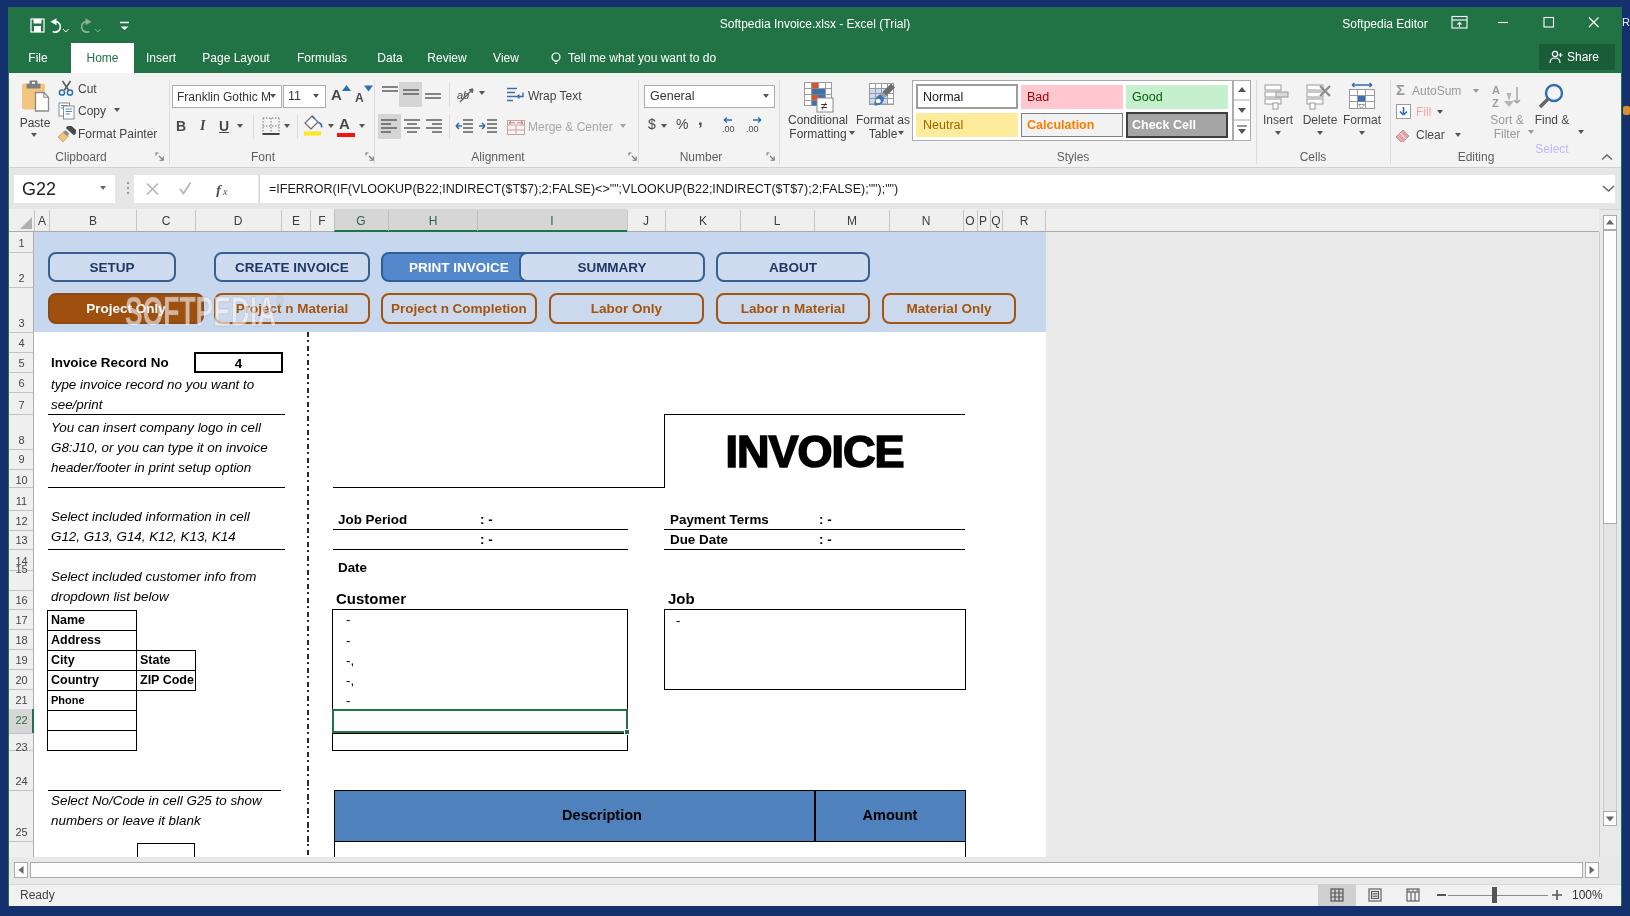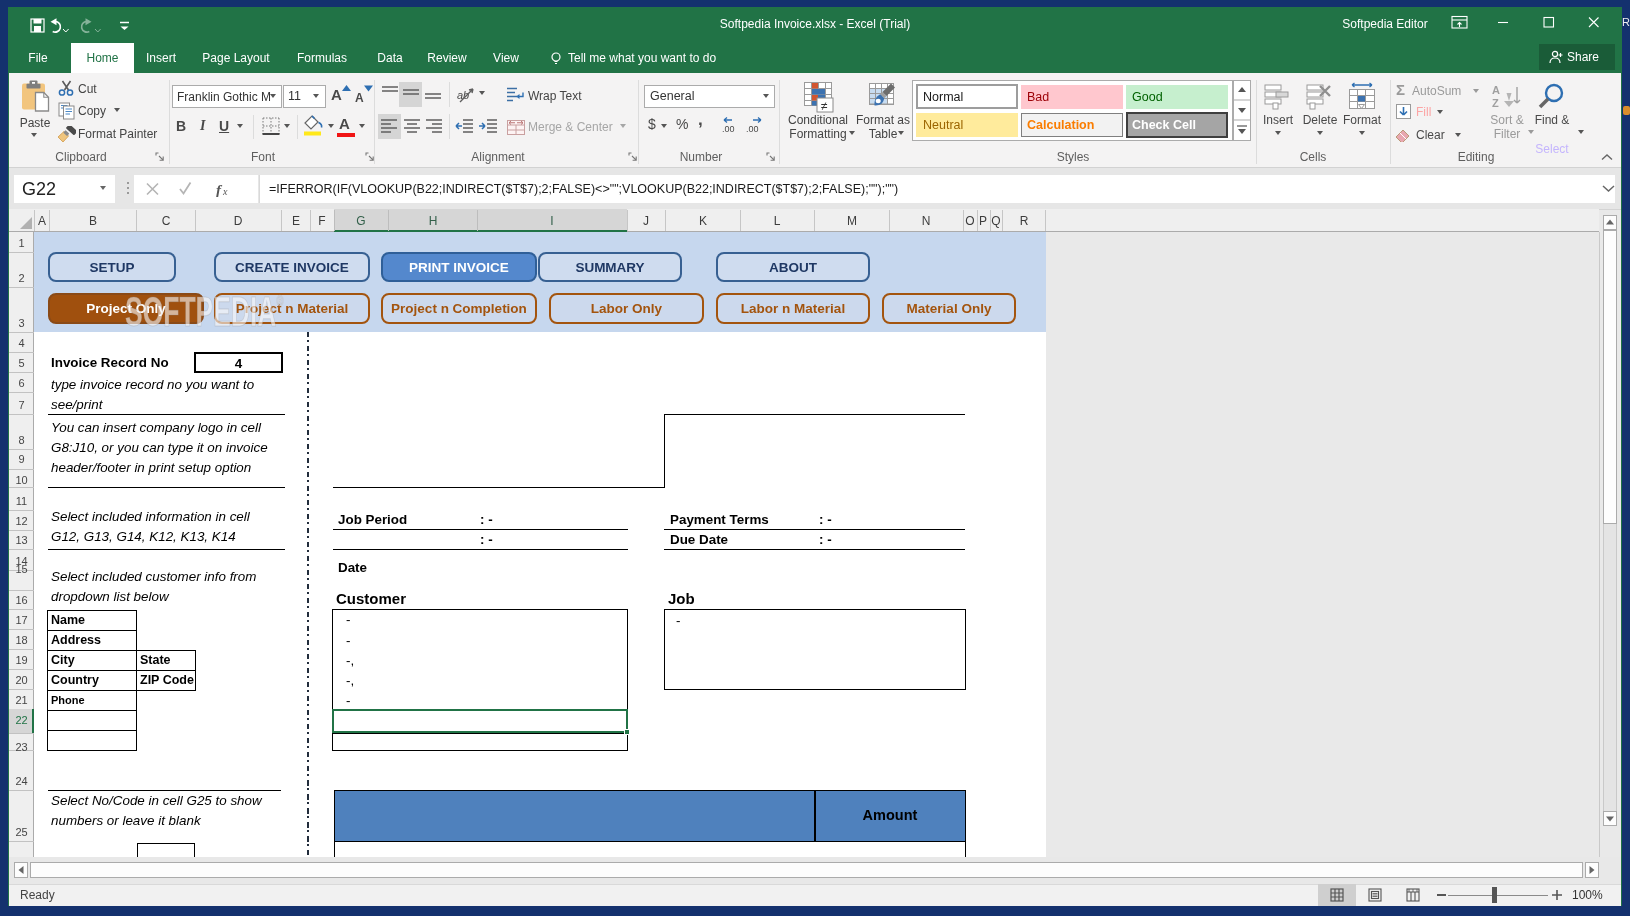--- a/index.html
+++ b/index.html
@@ -493,21 +493,21 @@
 
 <div class="ab" style="left:34px;top:232px;width:1012px;height:625px;background:#fff"></div>
 <div class="ab" style="left:1599px;top:232px;width:1px;height:625px;background:#c9c9c9"></div>
 
 <div class="ab" style="left:0;top:0;width:1630px;height:916px;clip-path:inset(232px 584px 59px 34px)">
 
 <div class="ab" style="left:34px;top:232px;width:1012px;height:100px;background:#c6d7ee"></div>
 <div class="btn1" style="left:48px;top:252px;width:128px">SETUP</div>
 <div class="btn1" style="left:214px;top:252px;width:156px">CREATE INVOICE</div>
 <div class="btn1" style="left:381px;top:252px;width:156px;background:#5488cd;border-color:#2f5f98;color:#fff">PRINT INVOICE</div>
-<div class="btn1" style="left:538px;top:252px;width:144px">SUMMARY</div>
+<div class="btn1" style="left:519px;top:252px;width:186px">SUMMARY</div>
 <div class="btn1" style="left:716px;top:252px;width:154px">ABOUT</div>
 <div class="btn2" style="left:48px;top:293px;width:156px;background:#a0500e;border-color:#8a4a17;color:#fff">Project Only</div>
 <div class="btn2" style="left:214px;top:293px;width:156px">Project n Material</div>
 <div class="btn2" style="left:381px;top:293px;width:156px">Project n Completion</div>
 <div class="btn2" style="left:549px;top:293px;width:155px">Labor Only</div>
 <div class="btn2" style="left:716px;top:293px;width:154px">Labor n Material</div>
 <div class="btn2" style="left:882px;top:293px;width:134px">Material Only</div>
 <div class="ab" style="left:125px;top:280px;width:280px;font-size:42px;line-height:42px;font-weight:bold;color:rgba(248,248,250,0.6);transform:scaleX(0.63);transform-origin:0 0;-webkit-text-stroke:1px rgba(140,140,145,0.28)">SOFTPEDIA<span style="font-size:15px;vertical-align:20px;letter-spacing:2px">®</span></div>
 
 <div class="ab" style="left:307px;top:332px;width:1.6px;height:525px;background:repeating-linear-gradient(180deg,#222d3c 0 5.5px,transparent 5.5px 8.5px,#222d3c 8.5px 10.5px,transparent 10.5px 14px)"></div>
@@ -545,20 +545,21 @@
 <div class="sheetxt bd" style="left:140px;top:651px;font-size:12.5px">State</div>
 <div class="sheetxt bd" style="left:140px;top:671px;font-size:12.5px">ZIP Code</div>
 <div class="bline" style="left:48px;top:790px;width:233px;height:1px"></div>
 <div class="sheetxt it" style="left:51px;top:791px">Select No/Code in cell G25 to show</div>
 <div class="sheetxt it" style="left:51px;top:811px">numbers or leave it blank</div>
 <div class="ab" style="left:137px;top:843px;width:58px;height:20px;border:1.5px solid #000;background:#fff"></div>
 
 <div class="bline" style="left:664px;top:414px;width:301px;height:1px"></div>
 <div class="bline" style="left:664px;top:414px;width:1px;height:74px"></div>
 <div class="bline" style="left:333px;top:487px;width:332px;height:1px"></div>
+<div class="ab" style="left:664px;top:427px;width:301px;text-align:center;font-size:45px;font-weight:bold;color:#000;-webkit-text-stroke:1.6px #000;letter-spacing:-1px;line-height:50px">INVOICE</div>
 <div class="sheetxt bd" style="left:338px;top:510px">Job Period</div>
 <div class="sheetxt bd" style="left:480px;top:510px">: -</div>
 <div class="sheetxt bd" style="left:338px;top:558px">Date</div>
 <div class="sheetxt bd" style="left:480px;top:530px">: -</div>
 <div class="bline" style="left:333px;top:529px;width:295px;height:1px"></div>
 <div class="bline" style="left:333px;top:549px;width:295px;height:1px"></div>
 <div class="sheetxt bd" style="left:670px;top:510px">Payment Terms</div>
 <div class="sheetxt bd" style="left:819px;top:510px">: -</div>
 <div class="sheetxt bd" style="left:670px;top:530px">Due Date</div>
 <div class="sheetxt bd" style="left:819px;top:530px">: -</div>
@@ -574,20 +575,21 @@
 <div class="sheetxt" style="left:346px;top:691px">-</div>
 <div class="ab" style="left:332px;top:733px;width:296px;height:18px;border:1.5px solid #000;background:#fff"></div>
 <div class="ab" style="left:332px;top:709px;width:296px;height:24px;border:2px solid #217346;background:#fff"></div>
 <div class="ab" style="left:624px;top:729px;width:6px;height:6px;background:#217346;border:1px solid #fff"></div>
 <div class="sheetxt bd" style="left:668px;top:589px;font-size:15px">Job</div>
 <div class="ab" style="left:664px;top:609px;width:302px;height:81px;border:1.5px solid #000;background:#fff"></div>
 <div class="sheetxt" style="left:676px;top:611px">-</div>
 
 <div class="ab" style="left:334px;top:790px;width:632px;height:52px;background:#4f81bd;border:1.5px solid #000"></div>
 <div class="ab" style="left:814px;top:790px;width:1.5px;height:67px;background:#000"></div>
+<div class="sheetxt bd" style="left:334px;top:806px;width:536px;text-align:center;font-size:14.5px">Description</div>
 <div class="sheetxt bd" style="left:814px;top:806px;width:152px;text-align:center;font-size:14.5px">Amount</div>
 <div class="ab" style="left:334px;top:842px;width:632px;height:15px;border-left:1.5px solid #000;border-right:1.5px solid #000;background:#fff"></div>
 </div>
 
 <div class="ab" style="left:1603px;top:215px;width:14px;height:15px;background:#fdfdfd;border:1px solid #ababab"></div>
 <svg class="ab" style="left:1603px;top:215px" width="14" height="15" viewBox="0 0 14 15">
     <path d="M7 4.5 l4 5 h-8 z" fill="#666"></path>
   </svg>
 <div class="ab" style="left:1603px;top:230px;width:14px;height:581px;background:#e4e4e4;border-left:1px solid #c9c9c9;border-right:1px solid #c9c9c9"></div>
 <div class="ab" style="left:1603px;top:230px;width:14px;height:294px;background:#fdfdfd;border:1px solid #ababab"></div>

